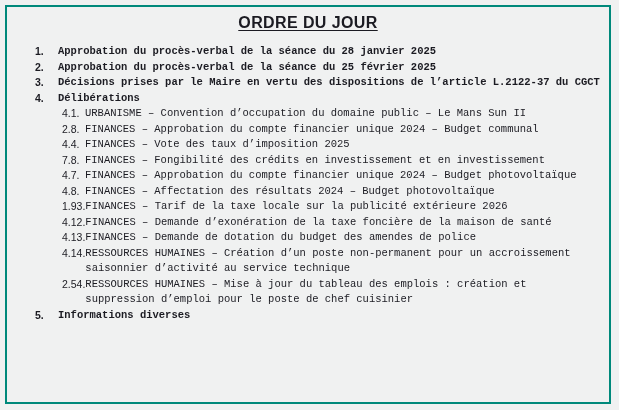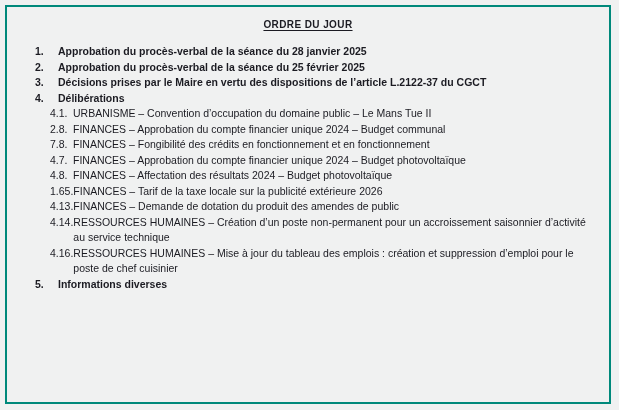--- a/index.html
+++ b/index.html
@@ -24,45 +24,46 @@
     border: 2px solid #00897b;
     box-sizing: content-box;
     background: #f0f1f1;
   }
   .title-row {
     text-align: center;
     margin-top: 7px;
   }
   .title {
     font-weight: bold;
-    font-size: 10px;
+    font-size: 16px;
     letter-spacing: 0.4px;
     text-decoration: underline;
     text-underline-offset: 2px;
   }
   .list {
     margin: 12px 9px 0 28px;
     font-size: 10.5px;
   }
   .row {
     display: flex;
     line-height: 15.5px;
   }
   .row .num {
     flex: 0 0 23px;
     white-space: nowrap;
   }
   .row .label {
     flex: 1 1 auto;
+    font-family: Liberation Mono, monospace;
   }
   .row.main {
     font-weight: bold;
   }
   .sublist {
-    margin-left: 15px;
+    margin-left: 27px;
     font-weight: normal;
   }
   .row.justified .label {
     text-align: justify;
   }
 </style>
 </head>
 <body>
 
 <div class="frame">
@@ -82,52 +83,60 @@
     <span class="num">3.</span>
     <span class="label">Décisions prises par le Maire en vertu des dispositions de l’article L.2122-37 du CGCT</span>
   </div>
       <div class="row main">
     <span class="num">4.</span>
     <span class="label">Délibérations</span>
   </div>
       <div class="sublist">
         <div class="row">
     <span class="num">4.1.</span>
-    <span class="label">URBANISME – Convention d’occupation du domaine public – Le Mans Tue II</span>
+    <span class="label">URBANISME – Convention d’occupation du domaine public – Le Mans Sun II</span>
   </div>
         <div class="row">
     <span class="num">2.8.</span>
     <span class="label">FINANCES – Approbation du compte financier unique 2024 – Budget communal</span>
   </div>
         <div class="row">
+    <span class="num">4.4.</span>
+    <span class="label">FINANCES – Vote des taux d’imposition 2025</span>
+  </div>
+        <div class="row">
     <span class="num">7.8.</span>
-    <span class="label">FINANCES – Fongibilité des crédits en fonctionnement et en fonctionnement</span>
+    <span class="label">FINANCES – Fongibilité des crédits en investissement et en investissement</span>
   </div>
         <div class="row">
     <span class="num">4.7.</span>
     <span class="label">FINANCES – Approbation du compte financier unique 2024 – Budget photovoltaïque</span>
   </div>
         <div class="row">
     <span class="num">4.8.</span>
     <span class="label">FINANCES – Affectation des résultats 2024 – Budget photovoltaïque</span>
   </div>
         <div class="row">
-    <span class="num">1.65.</span>
+    <span class="num">1.93.</span>
     <span class="label">FINANCES – Tarif de la taxe locale sur la publicité extérieure 2026</span>
   </div>
         <div class="row">
+    <span class="num">4.12.</span>
+    <span class="label">FINANCES – Demande d’exonération de la taxe foncière de la maison de santé</span>
+  </div>
+        <div class="row">
     <span class="num">4.13.</span>
-    <span class="label">FINANCES – Demande de dotation du produit des amendes de public</span>
+    <span class="label">FINANCES – Demande de dotation du budget des amendes de police</span>
   </div>
         <div class="row">
     <span class="num">4.14.</span>
     <span class="label">RESSOURCES HUMAINES – Création d’un poste non-permanent pour un accroissement saisonnier d’activité au service technique</span>
   </div>
         <div class="row">
-    <span class="num">4.16.</span>
+    <span class="num">2.54.</span>
     <span class="label">RESSOURCES HUMAINES – Mise à jour du tableau des emplois : création et suppression d’emploi pour le poste de chef cuisinier</span>
   </div>
       </div>
       <div class="row main">
     <span class="num">5.</span>
     <span class="label">Informations diverses</span>
   </div>
     </div>
 </div>
 

